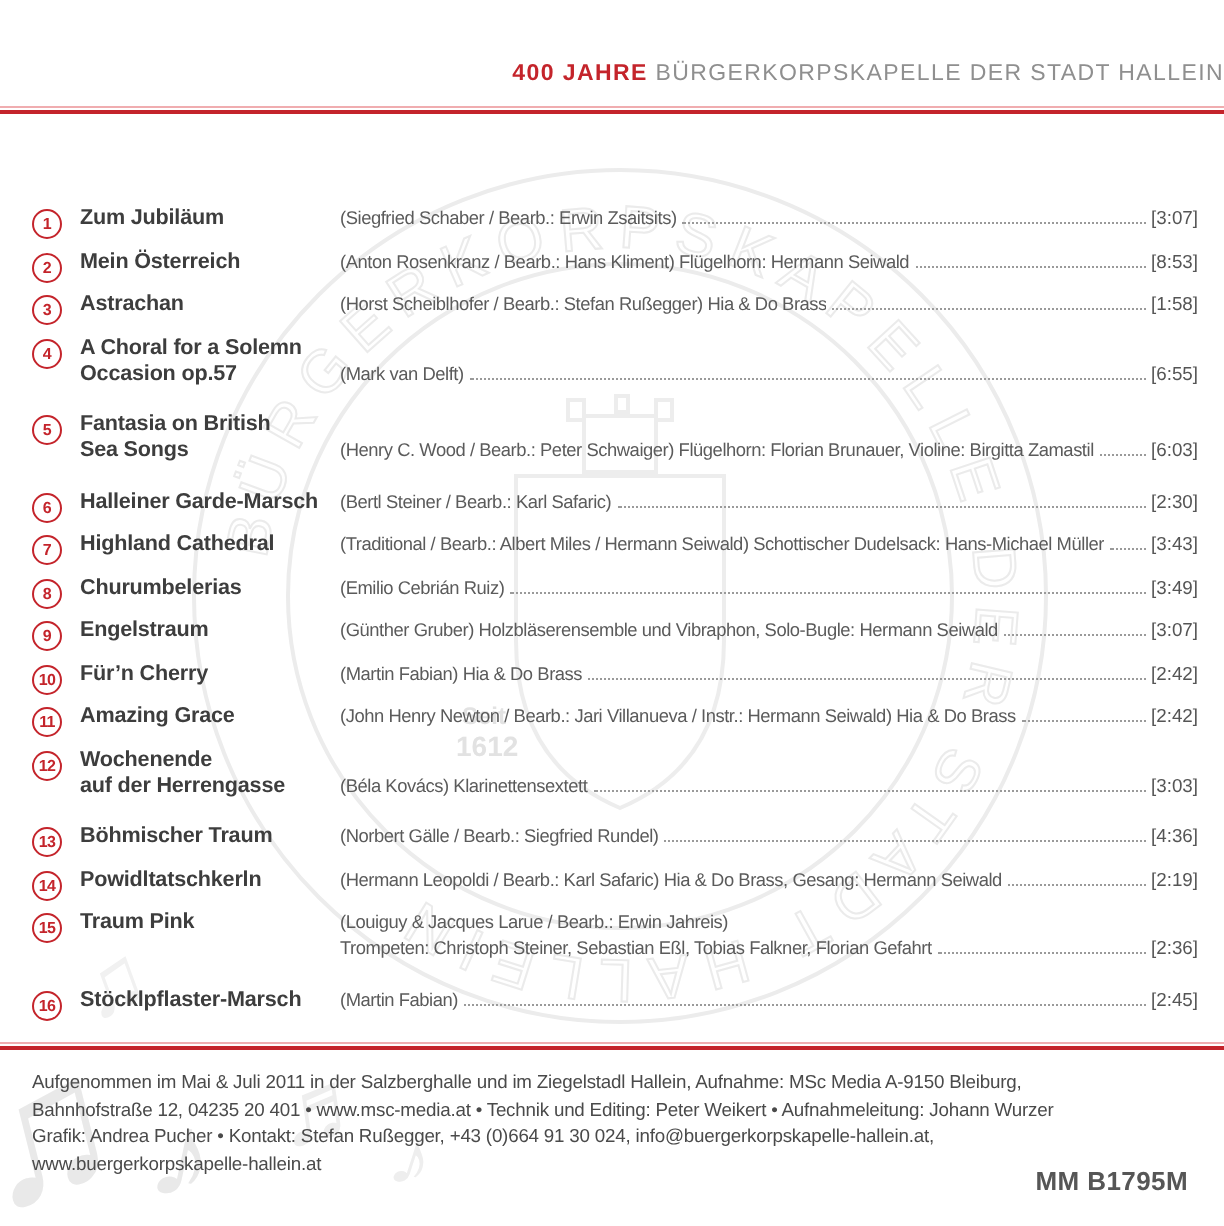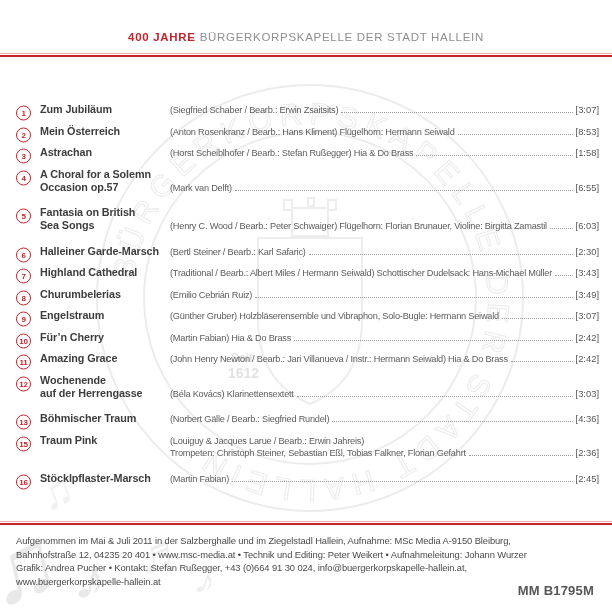--- a/index.html
+++ b/index.html
@@ -7,21 +7,21 @@
     width:612px;height:613px;position:relative;overflow:hidden;
     background:#ffffff;
     font-family:"Liberation Sans",sans-serif;
     -webkit-font-smoothing:antialiased;
   }
   
   .wm-layer{position:absolute;inset:0;z-index:0;pointer-events:none;}
   .note{position:absolute;color:#e9e9e9;line-height:1;}
   
   .content{position:relative;z-index:1;}
-  .header{text-align:center;padding-top:31px;font-size:11.5px;letter-spacing:.7px;white-space:nowrap;}
+  .header{text-align:right;padding-top:31px;font-size:11.5px;letter-spacing:.7px;white-space:nowrap;}
   .header .red{color:#c4242b;font-weight:bold;}
   .header .gray{color:#8f8f8f;}
   .rules{margin-top:10px;}
   .rule-light{height:1px;background:#f0adb0;}
   .rule-dark{height:2px;background:#c4242b;margin-top:1px;}
   
   .tracklist{margin:42px 13px 0 16px;}
   .track{margin-bottom:4.5px;}
   .tline{display:flex;align-items:baseline;height:17px;}
   .numcell{width:24px;flex:none;}
@@ -211,20 +211,29 @@
         <div class="tline">
           <span class="numcell"><span class="numcircle">13</span></span>
           <span class="ttl">Böhmischer Traum</span>
           <span class="credit">(Norbert Gälle / Bearb.: Siegfried Rundel)</span>
           <span class="leader"></span>
           <span class="duration">[4:36]</span>
         </div>
       </div>
       <div class="track">
         <div class="tline">
+          <span class="numcell"><span class="numcircle">14</span></span>
+          <span class="ttl">Powidltatschkerln</span>
+          <span class="credit">(Hermann Leopoldi / Bearb.: Karl Safaric) Hia &amp; Do Brass, Gesang: Hermann Seiwald</span>
+          <span class="leader"></span>
+          <span class="duration">[2:19]</span>
+        </div>
+      </div>
+      <div class="track">
+        <div class="tline">
           <span class="numcell"><span class="numcircle">15</span></span>
           <span class="ttl">Traum Pink</span>
           <span class="credit">(Louiguy &amp; Jacques Larue / Bearb.: Erwin Jahreis)</span>
         </div>
         <div class="tline">
           <span class="numcell"></span>
           <span class="ttl"></span>
           <span class="credit">Trompeten: Christoph Steiner, Sebastian Eßl, Tobias Falkner, Florian Gefahrt</span>
           <span class="leader"></span>
           <span class="duration">[2:36]</span>

